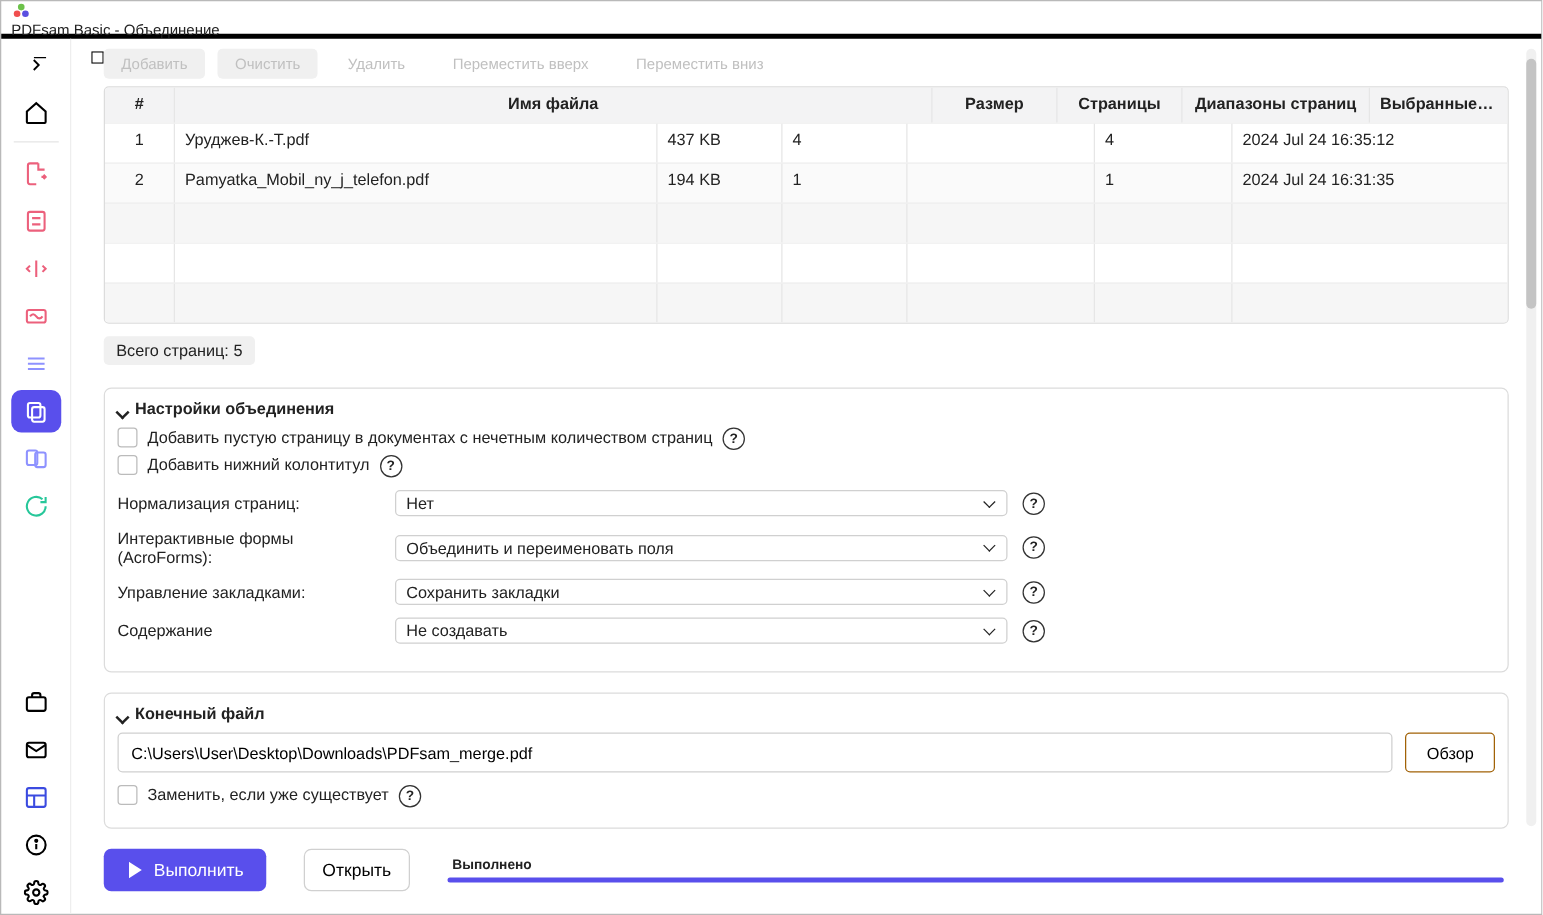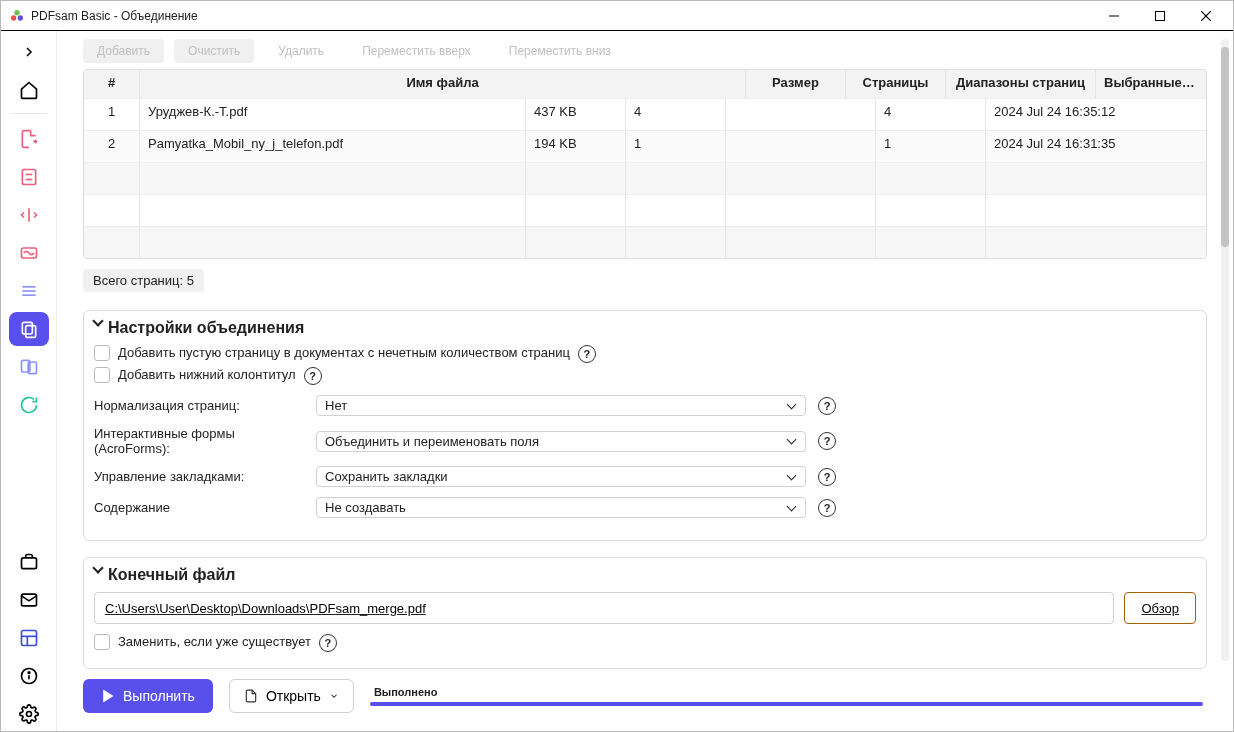--- a/index.html
+++ b/index.html
@@ -1,18 +1,18 @@
 <!DOCTYPE html>
 <html><head>
 <meta charset="utf-8">
 <style>
 * { box-sizing: border-box; margin: 0; padding: 0; font-family: "Segoe UI", Arial, sans-serif; }
 html, body { height: 100%; background: #fff; font-size: 13px; color: #222; }
 .window { width: 1234px; height: 732px; border: 1px solid #b9b9b9; display: flex; flex-direction: column; background: #fff; }
-.titlebar { height: 30px; display: flex; align-items: center; padding: 0 4px 0 8px; border-bottom: 1px solid #000000; }
+.titlebar { height: 30px; display: flex; align-items: flex-start; padding: 0 4px 0 8px; border-bottom: 4px solid #000000; flex-direction: column; }
 .titlebar .titlebar-icon { width: 16px; height: 16px; margin-right: 6px; display:flex; }
 .titlebar .title { font-size: 12px; color: #222; flex:1; }
 .titlebar .win-controls { display: flex; gap: 0; }
 .titlebar .win-btn { width: 46px; height: 30px; display:flex; align-items:center; justify-content:center; cursor: pointer; }
 .titlebar .win-btn svg { pointer-events: none; }
 .body { flex: 1; display: flex; min-height: 0; }
 .sidebar { width: 56px; border-right: 1px solid #eee; display: flex; flex-direction: column; align-items: center; padding-top: 4px; gap: 4px; }
 .sidebar .side-item { width: 40px; height: 34px; border-radius: 8px; display:flex; align-items:center; justify-content:center; cursor:pointer; color: #ec607c; }
 .sidebar .side-item.home { color: #000; }
 .sidebar .side-item.selected { background: #594fec; color: #fff; }
@@ -42,39 +42,39 @@
 .col-size { width: 100px; }
 .col-pages { width: 100px; }
 .col-ranges { width: 150px; }
 .col-sel { width: 110px; }
 .col-mod { width: 220px; }
 .table-header .cell { text-align:center; }
 
 .chip { display:inline-block; background:#f0f0f0; border-radius: 4px; padding: 4px 10px; font-size: 13px; margin: 10px 0 18px 0; }
 
 .panel { border: 1px solid #dcdcdc; border-radius: 6px; padding: 8px 10px 12px 10px; margin-bottom: 16px; }
-.panel-title { font-size: 16px; font-weight: 600; display:flex; align-items:flex-start; gap:6px; cursor:pointer; margin-bottom:8px; }
+.panel-title { font-size: 13px; font-weight: 600; display:flex; align-items:flex-end; gap:6px; cursor:pointer; margin-bottom:8px; }
 .panel-title .caret-down { border: solid #222; border-width: 0 2px 2px 0; display:inline-block; padding:3px; transform: rotate(45deg); margin-top:-2px; }
 
 .check-row { display:flex; gap:8px; margin: 4px 0; }
 .checkbox { width:16px; height:16px; border:1px solid #bbb; border-radius:3px; background:#fff; }
 .help-icon { width:18px; height:18px; border:1.5px solid #333; border-radius:50%; display:flex; align-items:center; justify-content:center; font-size:11px; font-weight:600; cursor:pointer; }
 
 .form-row { display:flex; align-items:center; margin: 10px 0; gap: 12px; }
 .form-label { width: 210px; font-size:13px; }
 .select { flex:0 0 490px; width:490px; height:21px; border:1px solid #d0d0d0; border-radius:4px; display:flex; align-items:center; justify-content:space-between; padding: 0 8px; background:#fff; cursor:pointer; font-size:13px; }
 .select .caret { border: solid #222; border-width: 0 1.5px 1.5px 0; display:inline-block; padding:3px; transform: rotate(45deg); margin-right:2px; margin-top:-3px; }
 
-.output-row { display:flex; gap:10px; align-items:center; margin-bottom:10px;text-decoration:underline; }
+.output-row { display:flex; gap:10px; align-items:center; margin-bottom:10px; }
 .output-input { flex:1; height: 32px; border:1px solid #d0d0d0; border-radius:4px; padding: 0 10px; font-size:13px; }
 .browse-btn { height:32px; padding: 0 16px; border:1px solid #a16207; border-radius:4px; background:#fff; cursor:pointer; font-size:13px; }
 
-.footer { display:flex; align-items:center; gap: 16px; padding: 10px 26px 18px 26px; }
+.footer { display:flex; align-items:center; gap: 30px; padding: 10px 26px 18px 26px; }
 .run-btn { background:#594fec; color:#fff; border:none; border-radius:6px; height:34px; padding:0 18px; display:flex; align-items:center; gap:8px; font-size:14px; cursor:pointer; }
-.open-btn { background:#fff; border:1px solid #d0d0d0; border-radius:6px; height:34px; padding:0 14px; display:flex; align-items:center; gap:8px; font-size:14px; cursor:pointer; }
+.open-btn { background:#fff; border:1px solid #d0d0d0; border-radius:6px; height:34px; padding:0 14px; display:flex; align-items:center; gap:8px; font-size:14px; cursor:pointer;flex-direction:column; }
 .status-wrap { flex:1; display:flex; flex-direction:column; gap:4px; padding-right:4px; }
 .status-text { font-size:11px; text-align:left; padding-left:4px; font-weight:600; }
 .progress { height:4px; background:#594fec; border-radius:2px; }
 
 .scrollbar { position:absolute; right:4px; top:8px; bottom:8px; width:8px; background:#f0f0f0; border-radius:4px; }
 .scrollbar .thumb { width:8px; background:#c4c4c4; border-radius:4px; height: 200px; margin-top:8px; }
 </style>
 </head>
 <body>
 

